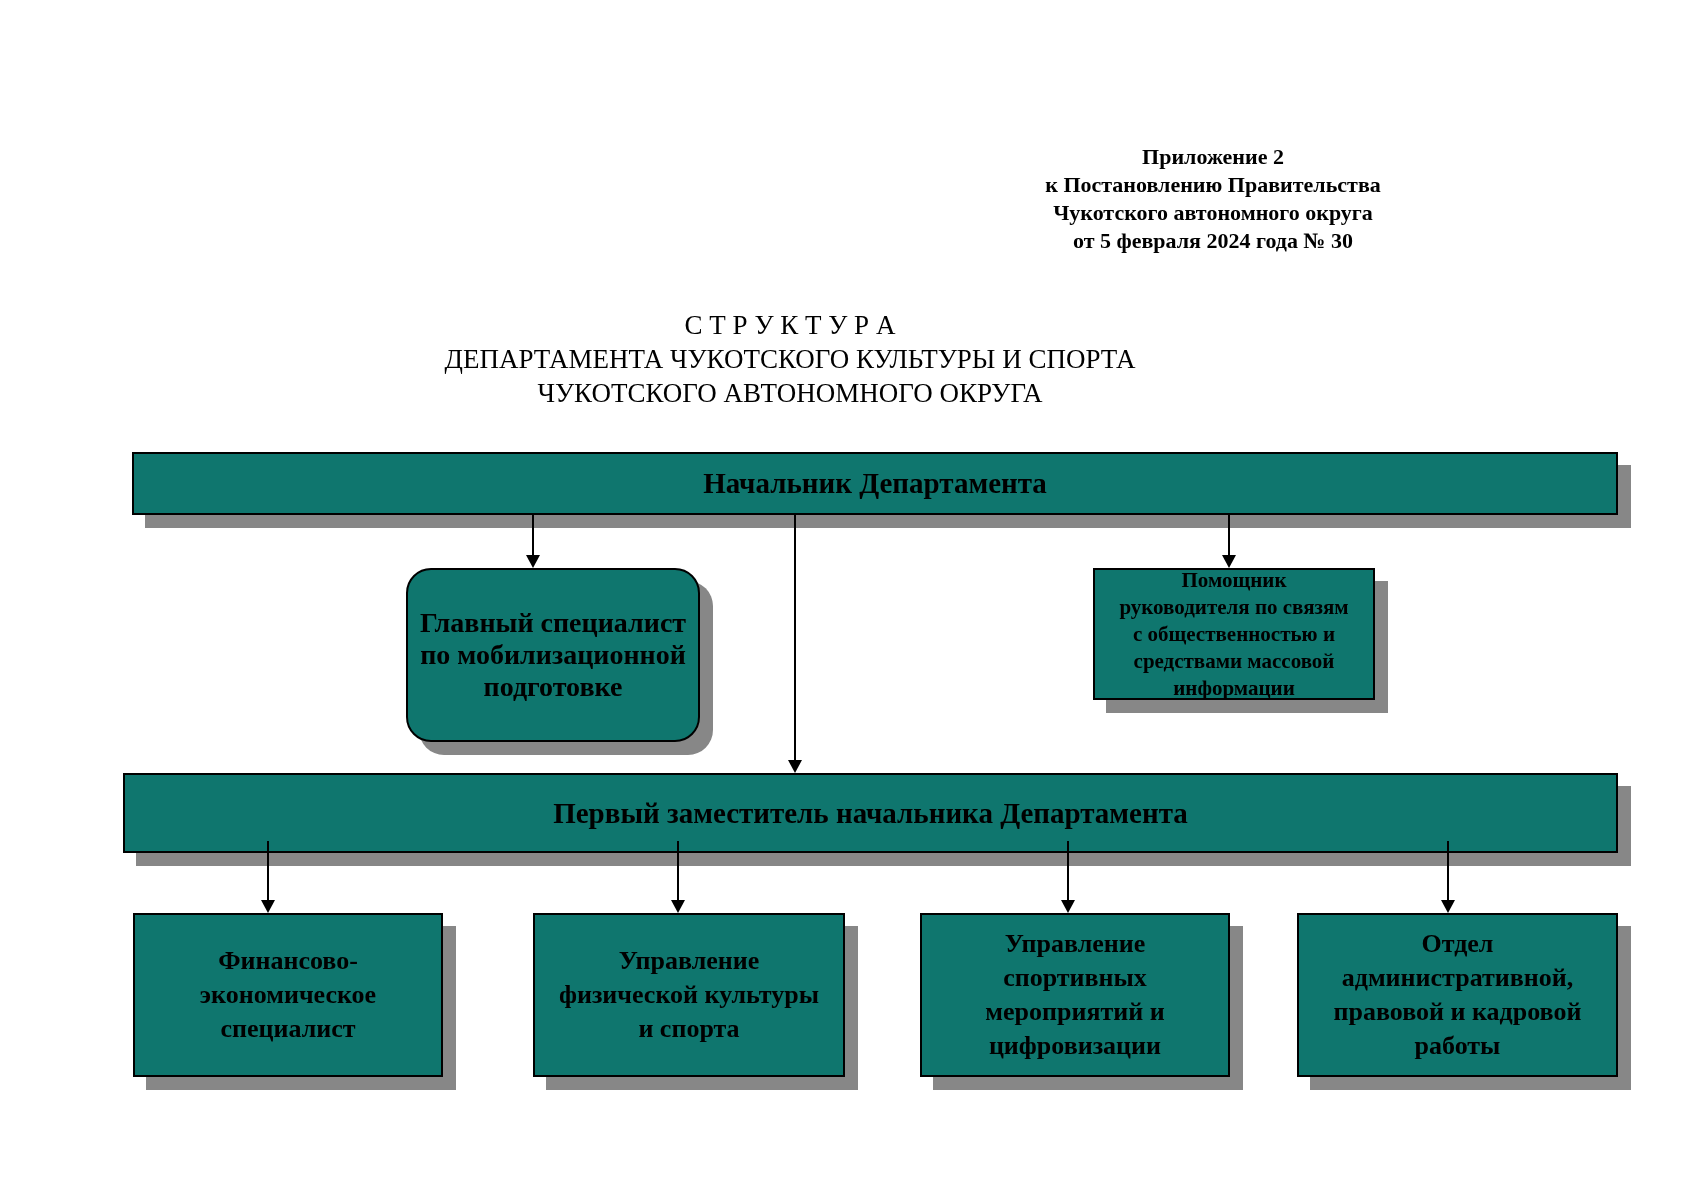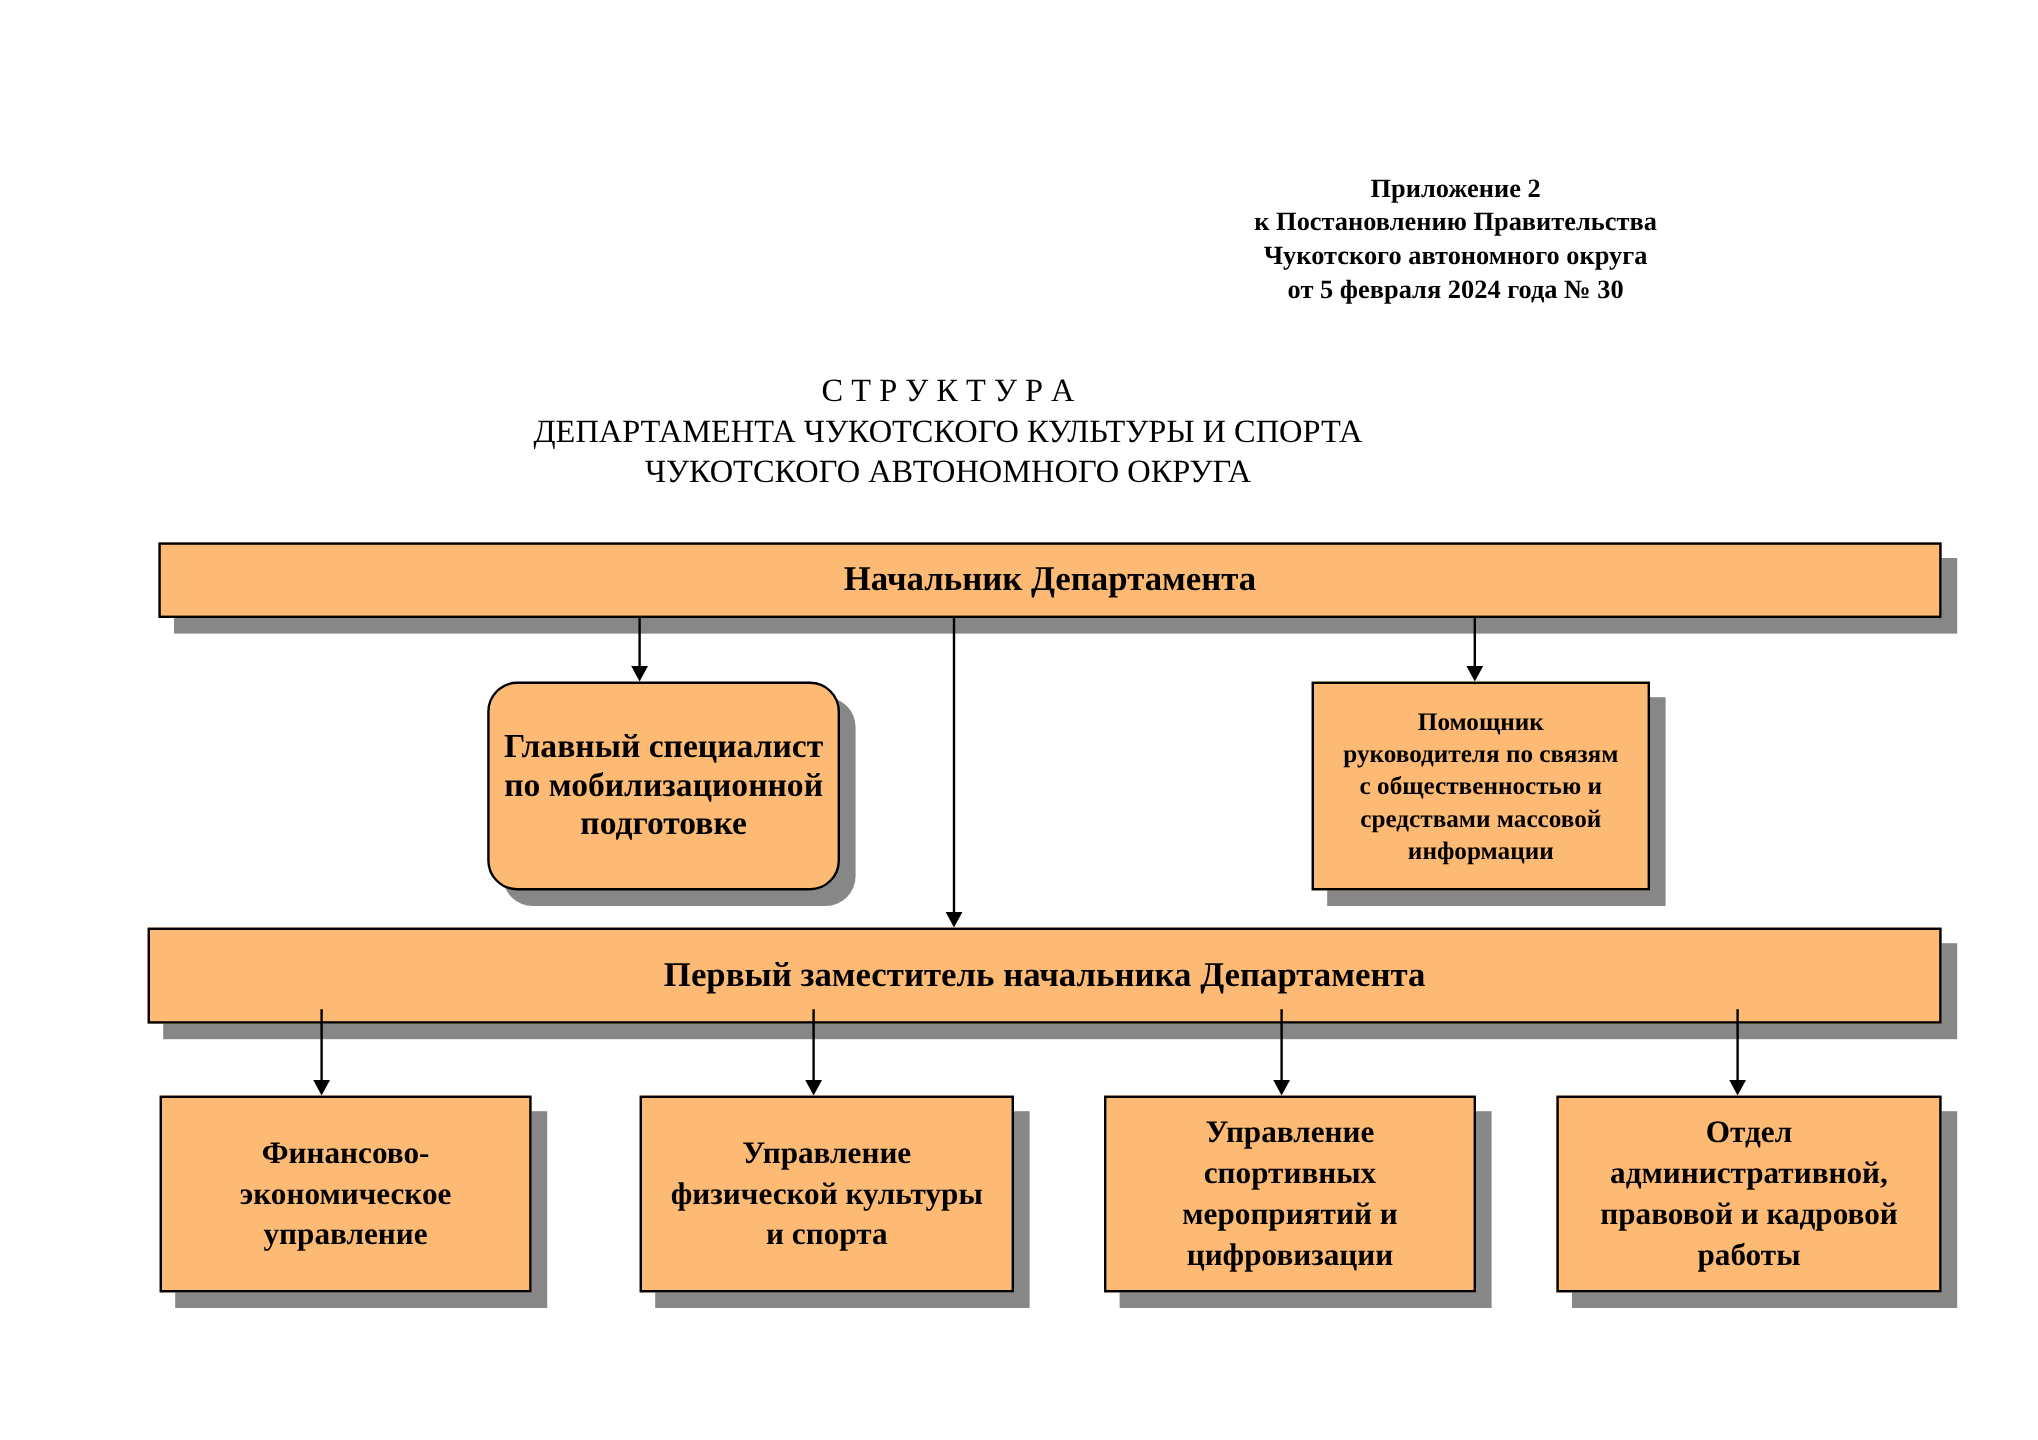--- a/index.html
+++ b/index.html
@@ -11,21 +11,21 @@
   *{box-sizing:border-box;}
   .annotation{
     position:absolute;left:1020px;top:143px;width:386px;
     text-align:center;font-size:22px;line-height:28px;font-weight:bold;
   }
   .doc-title{
     position:absolute;left:290px;top:308px;width:1000px;
     text-align:center;font-weight:normal;font-size:27px;line-height:34px;
   }
   .box{
-    position:absolute;background:#fdba74;border:2px solid #000;
+    position:absolute;background:#0f766e;border:2px solid #000;
     box-shadow:13px 13px 0 0 #878787;
     display:flex;align-items:center;justify-content:center;
     text-align:center;font-weight:bold;
   }
   .box .label{white-space:pre-line;}
   .bar{font-size:29px;}
   .midbox-left{font-size:28px;line-height:32px;border-radius:25px;}
   .midbox-right{font-size:21px;line-height:27px;}
   .botbox{font-size:26px;line-height:34px;}
   .arrow{position:absolute;width:2px;background:#000;}
@@ -60,41 +60,41 @@
   <div class="arrow" style="left:532px;top:515px;height:40px;"></div>
   <div class="arrow" style="left:794px;top:515px;height:245px;"></div>
   <div class="arrow" style="left:1228px;top:515px;height:40px;"></div>
 
   <div class="box midbox-left" style="left:406px;top:568px;width:294px;height:174px;">
     <span class="label">Главный специалист
 по мобилизационной
 подготовке</span>
   </div>
 
-  <div class="box midbox-right" style="left:1093px;top:568px;width:282px;height:174px;">
+  <div class="box midbox-right" style="left:1093px;top:568px;width:282px;height:132px;">
     <span class="label">Помощник
 руководителя по связям
 с общественностью и
 средствами массовой
 информации</span>
   </div>
 
   <div class="box bar" style="left:123px;top:773px;width:1495px;height:80px;">
     <span class="label">Первый заместитель начальника Департамента</span>
   </div>
 
   <div class="arrow" style="left:267px;top:841px;height:59px;"></div>
   <div class="arrow" style="left:677px;top:841px;height:59px;"></div>
   <div class="arrow" style="left:1067px;top:841px;height:59px;"></div>
   <div class="arrow" style="left:1447px;top:841px;height:59px;"></div>
 
   <div class="box botbox" style="left:133px;top:913px;width:310px;height:164px;">
     <span class="label">Финансово-
 экономическое
-управление</span>
+специалист</span>
   </div>
 
   <div class="box botbox" style="left:533px;top:913px;width:312px;height:164px;">
     <span class="label">Управление
 физической культуры
 и спорта</span>
   </div>
 
   <div class="box botbox" style="left:920px;top:913px;width:310px;height:164px;">
     <span class="label">Управление

